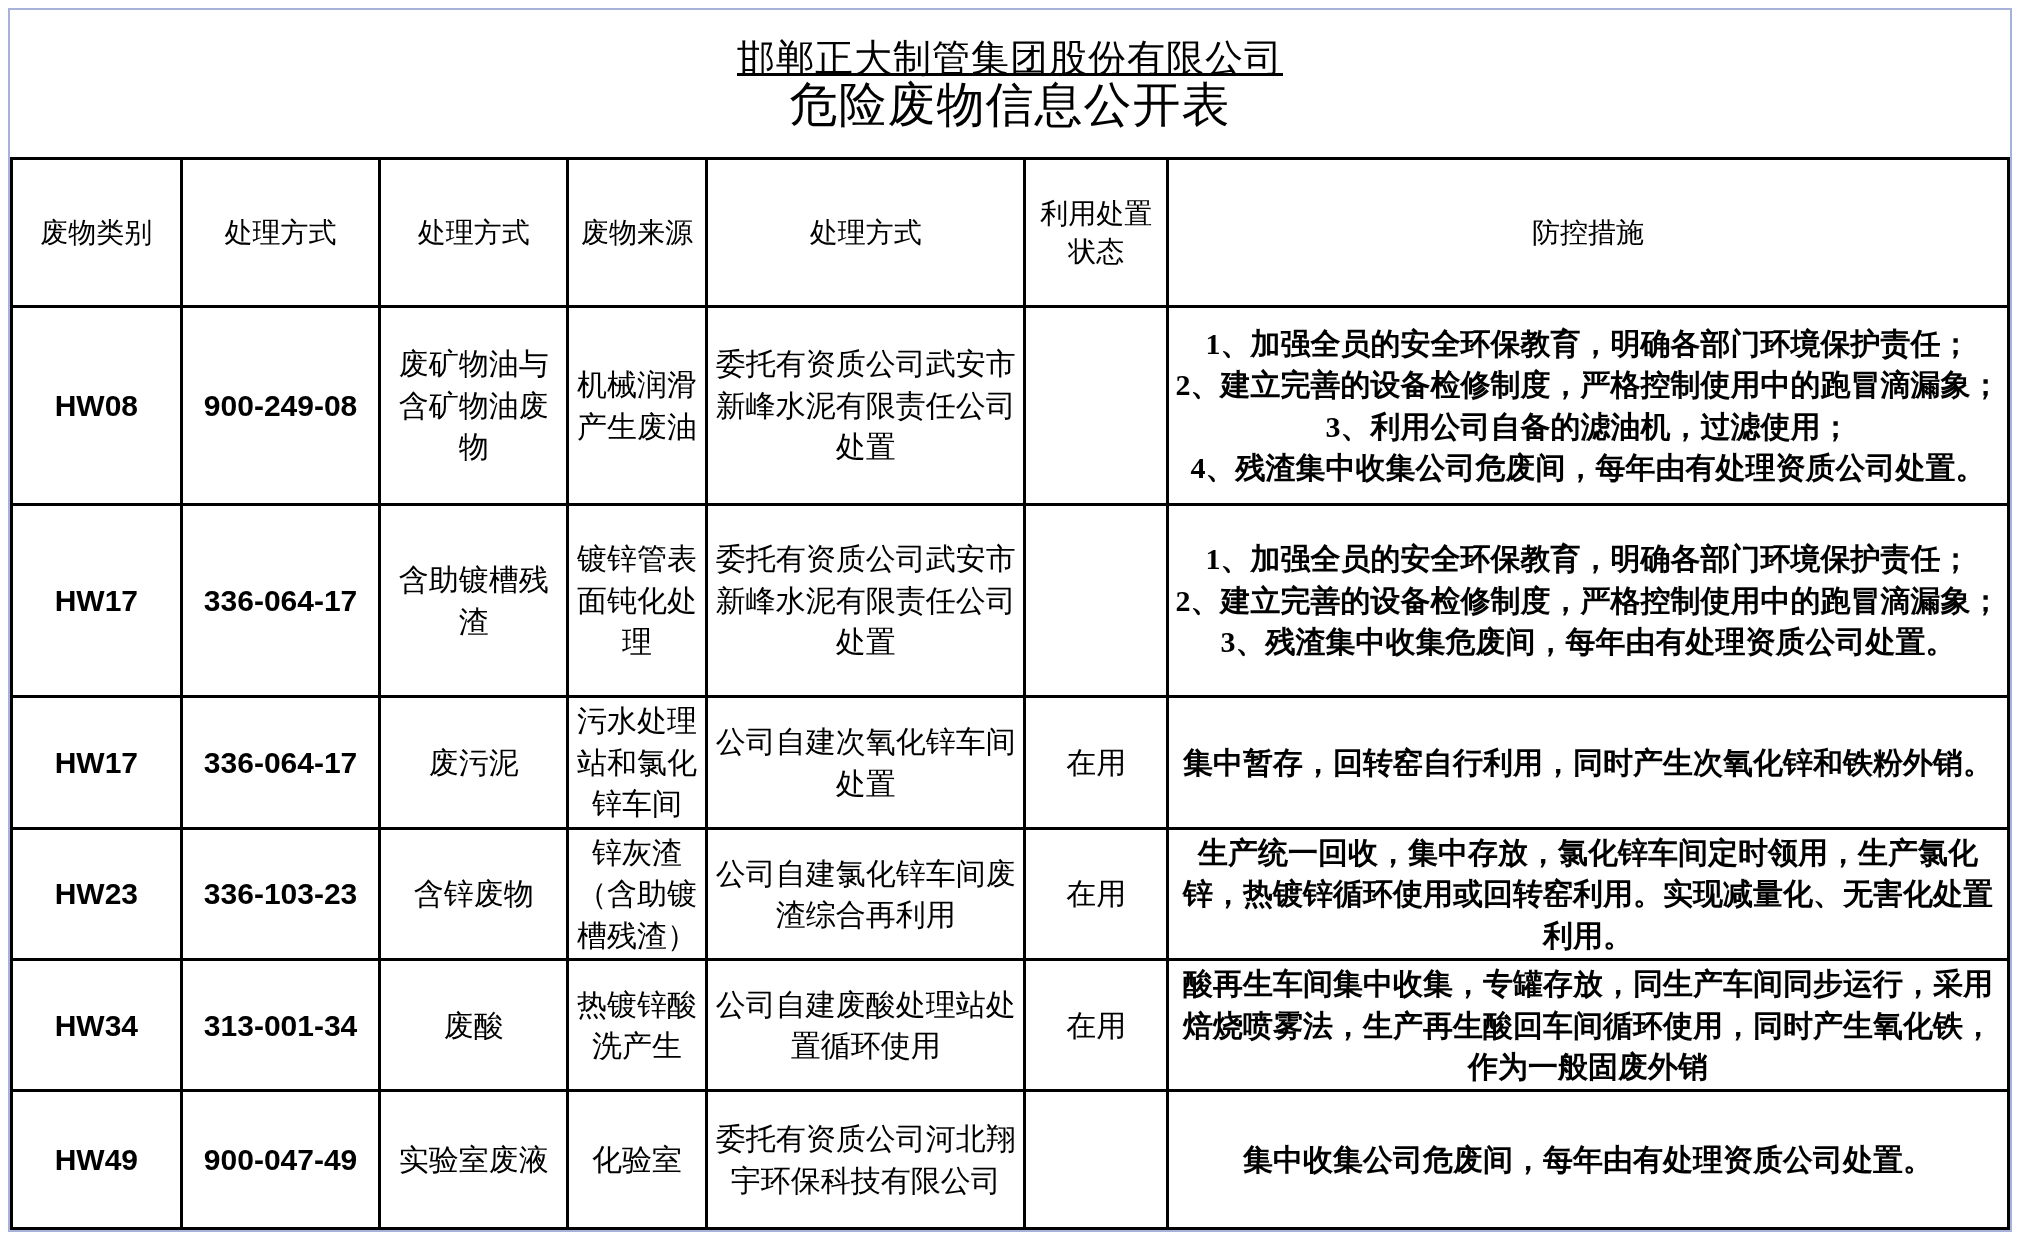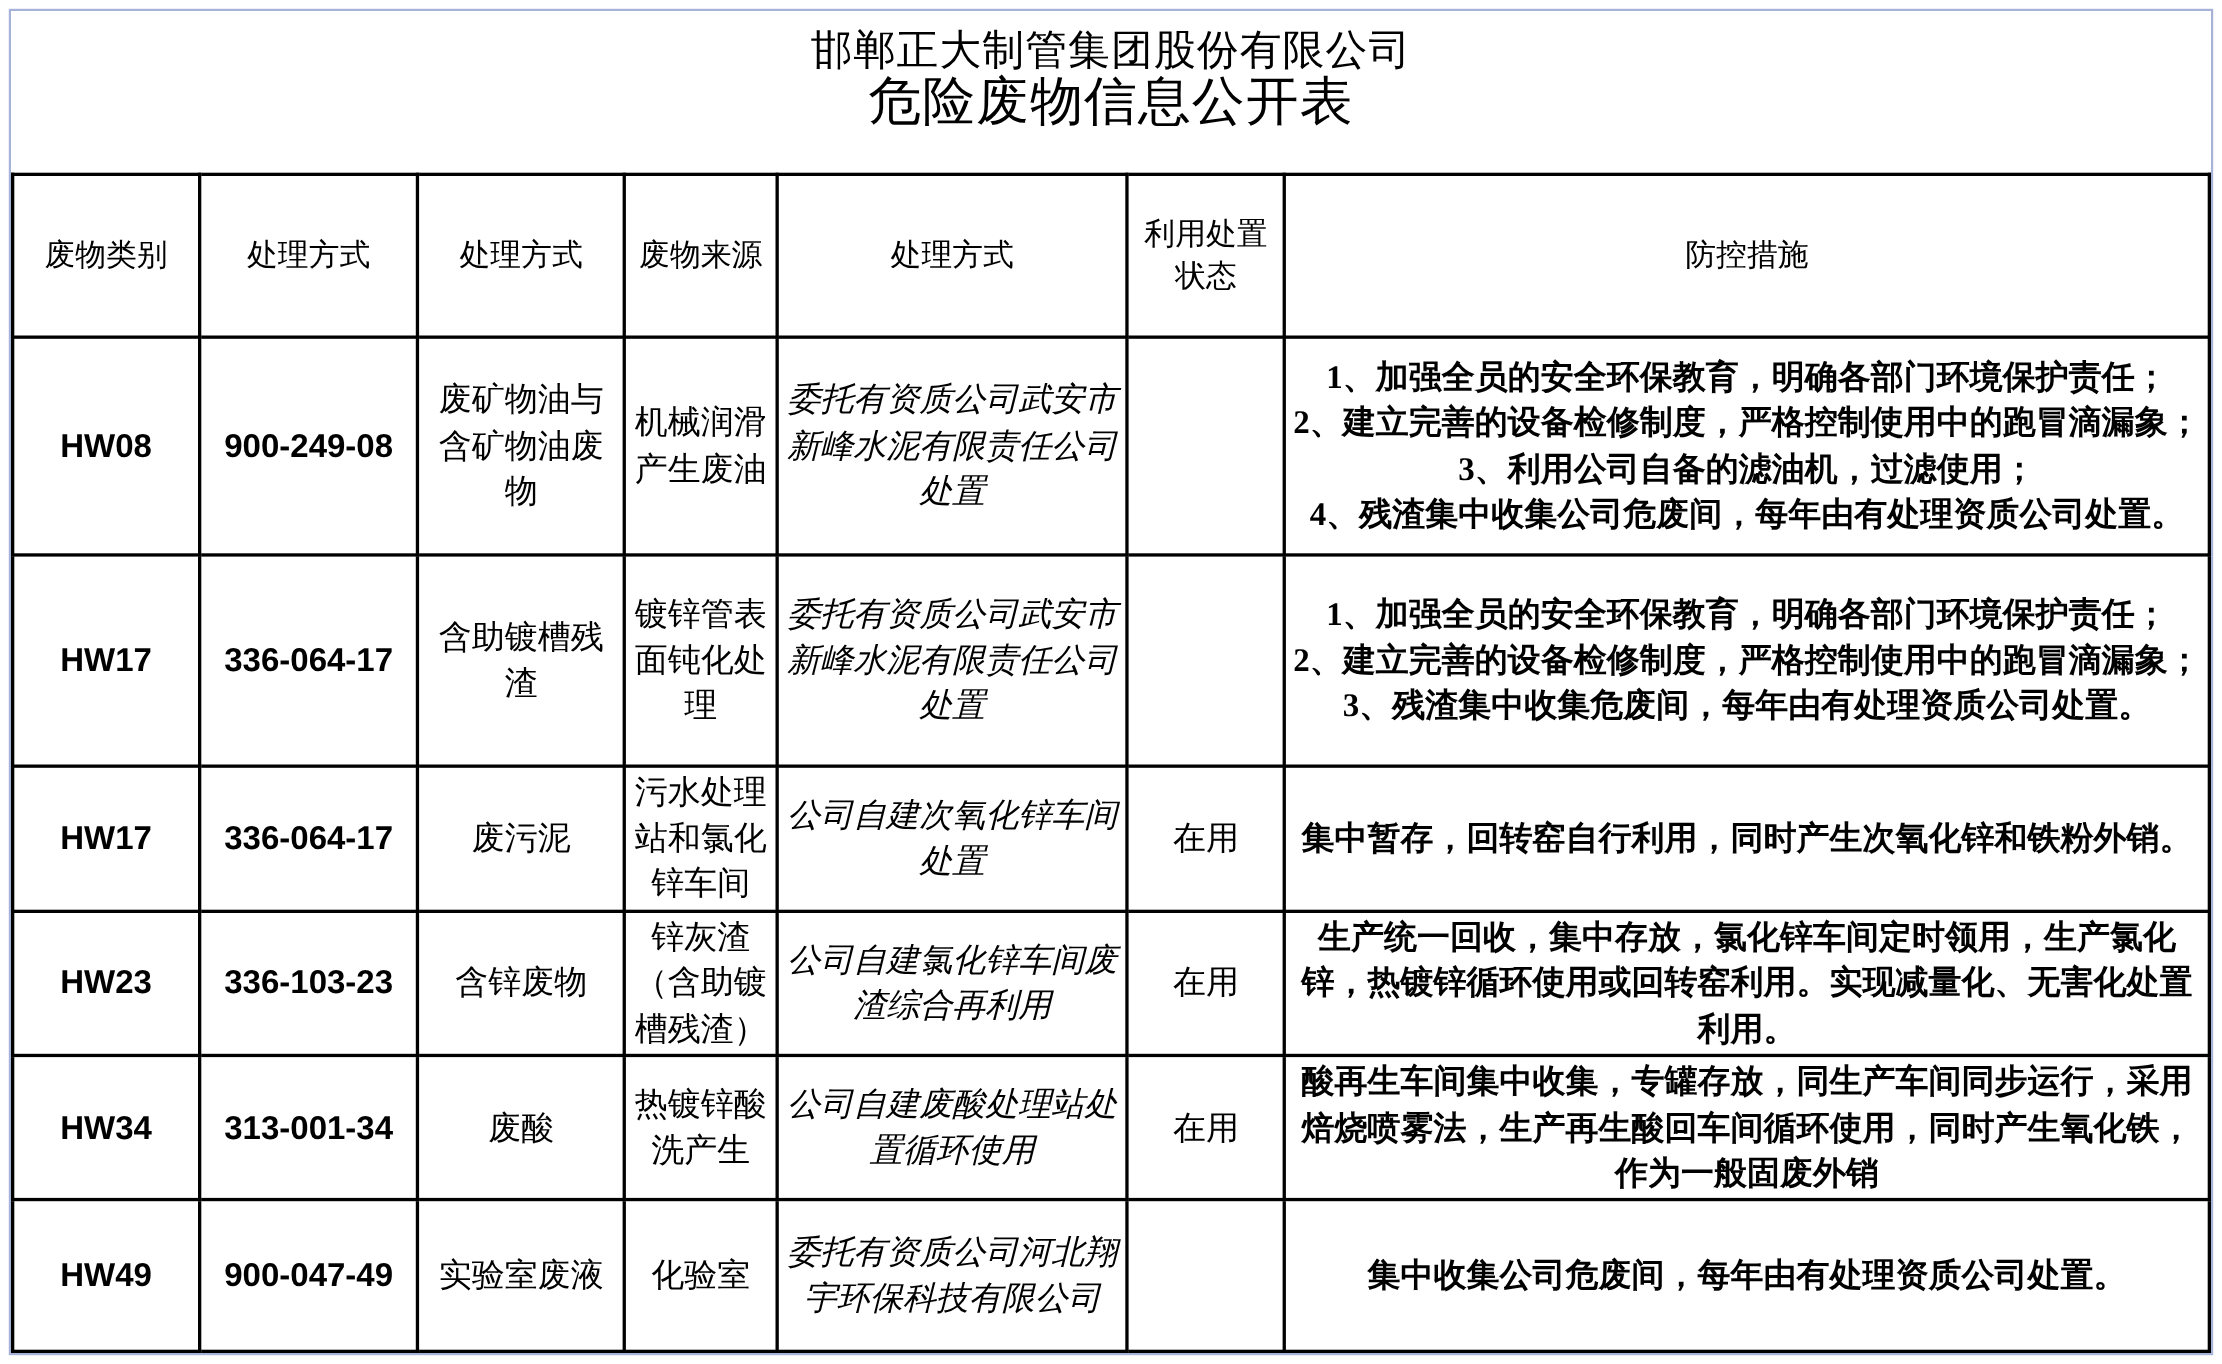--- a/index.html
+++ b/index.html
@@ -14,22 +14,23 @@
     border: 2px solid #a6b2d8;
     background: #fff;
   }
   .title-block {
     height: 131px;
     text-align: center;
   }
   .title {
     font-size: 38px;
     line-height: 48px;
-    padding-top: 12px;
+    padding-top: 24px;
     letter-spacing: 1px;
+    text-decoration: underline;
   }
   .subtitle {
     font-size: 48px;
     line-height: 46px;
     letter-spacing: 1px;
   }
   table.waste {
     width: 100%;
     border-collapse: collapse;
     table-layout: fixed;
@@ -54,21 +55,20 @@
   }
   td.cat, td.code {
     font-family: "Liberation Sans", sans-serif;
     font-weight: bold;
     font-size: 31px;
   }
   td.treat {
     text-align: left;
     padding-left: 5px;
     padding-right: 4px;
-    font-style: italic;
   }
   td.meas {
     text-align: left;
     white-space: pre-line;
     font-size: 29px;
     line-height: 1.40;
     padding-left: 9px;
     padding-right: 6px;
     font-weight: bold;
   }

